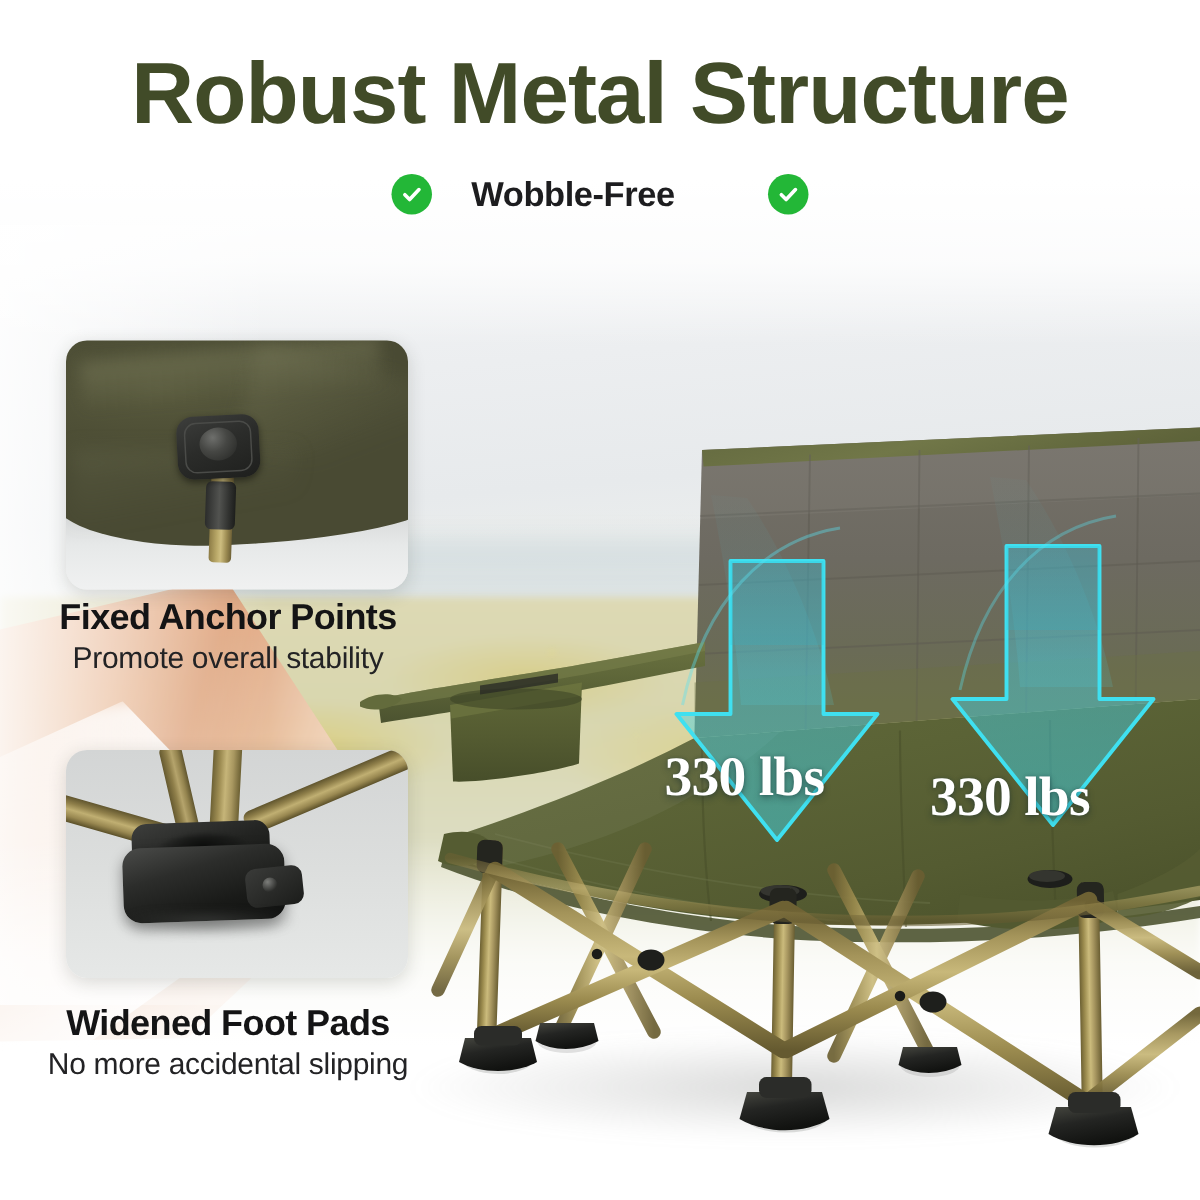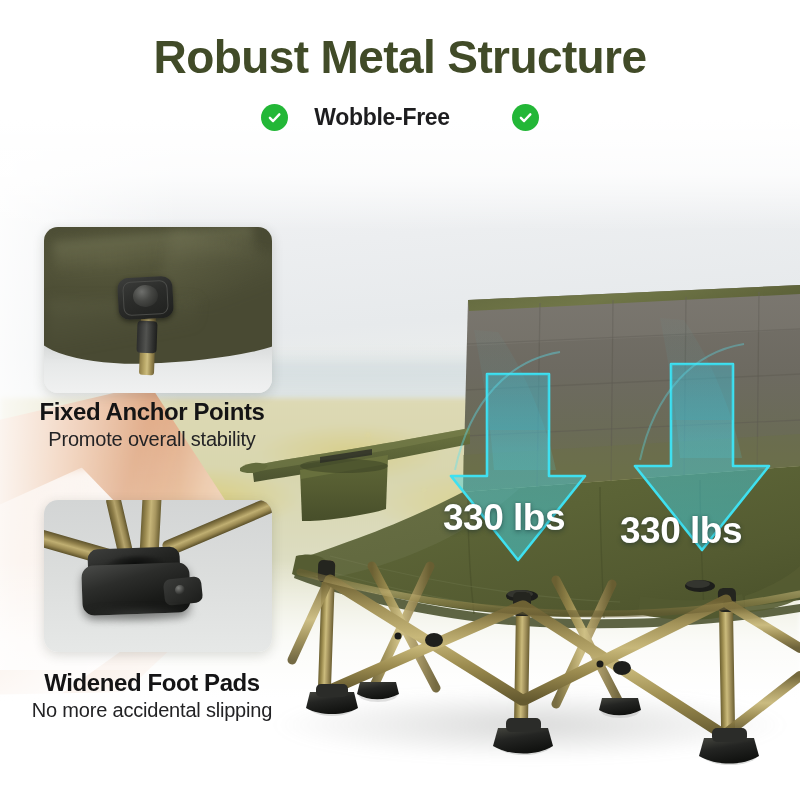--- a/index.html
+++ b/index.html
@@ -99,21 +99,21 @@
     background:linear-gradient(180deg,#ffffff 0%,#ffffff 52%,rgba(255,255,255,.78) 76%,rgba(255,255,255,0) 100%);
   }
   .bg-leftfade {
     position:absolute; left:0; top:150px; width:180px; height:520px;
     background:linear-gradient(90deg,rgba(255,255,255,.85),rgba(255,255,255,0));
   }
 
   
   .header { position:absolute; left:0; top:0; width:800px; z-index:40; text-align:center; }
   .title {
-    font-size:46px; font-weight:bold; letter-spacing:-.6px;
+    font-size:58px; font-weight:bold; letter-spacing:-.6px;
     color:#414b28; line-height:1;
     padding-top:34px;
   }
   .badges {
     display:flex; justify-content:center; align-items:center;
     gap:62px; margin-top:24px;
   }
   .badge { display:flex; align-items:center; gap:26px; }
   .check-circle {
     width:27px; height:27px; border-radius:50%;
@@ -262,20 +262,21 @@
   .chair { position:absolute; left:0; top:0; width:800px; height:800px; z-index:20; }
 
   
   .arrows { position:absolute; left:0; top:0; width:800px; height:800px; z-index:30; pointer-events:none; }
   .weight-label {
     position:absolute; z-index:33;
     font-size:37px; font-weight:bold; color:#ffffff;
     letter-spacing:-.5px;
     text-shadow:0 2px 5px rgba(20,40,45,.45), 0 0 2px rgba(30,60,65,.35);
     white-space:nowrap;
+    font-family:Liberation Serif, serif;
   }
   .wl-1 { left:443px; top:497px; }
   .wl-2 { left:620px; top:510px; }
 
   .shadow-floor {
     position:absolute; left:270px; top:690px; width:520px; height:70px; z-index:18;
     background:radial-gradient(ellipse at 50% 50%, rgba(120,122,120,.28), rgba(160,162,160,0) 70%);
     filter:blur(6px);
   }
 </style>

